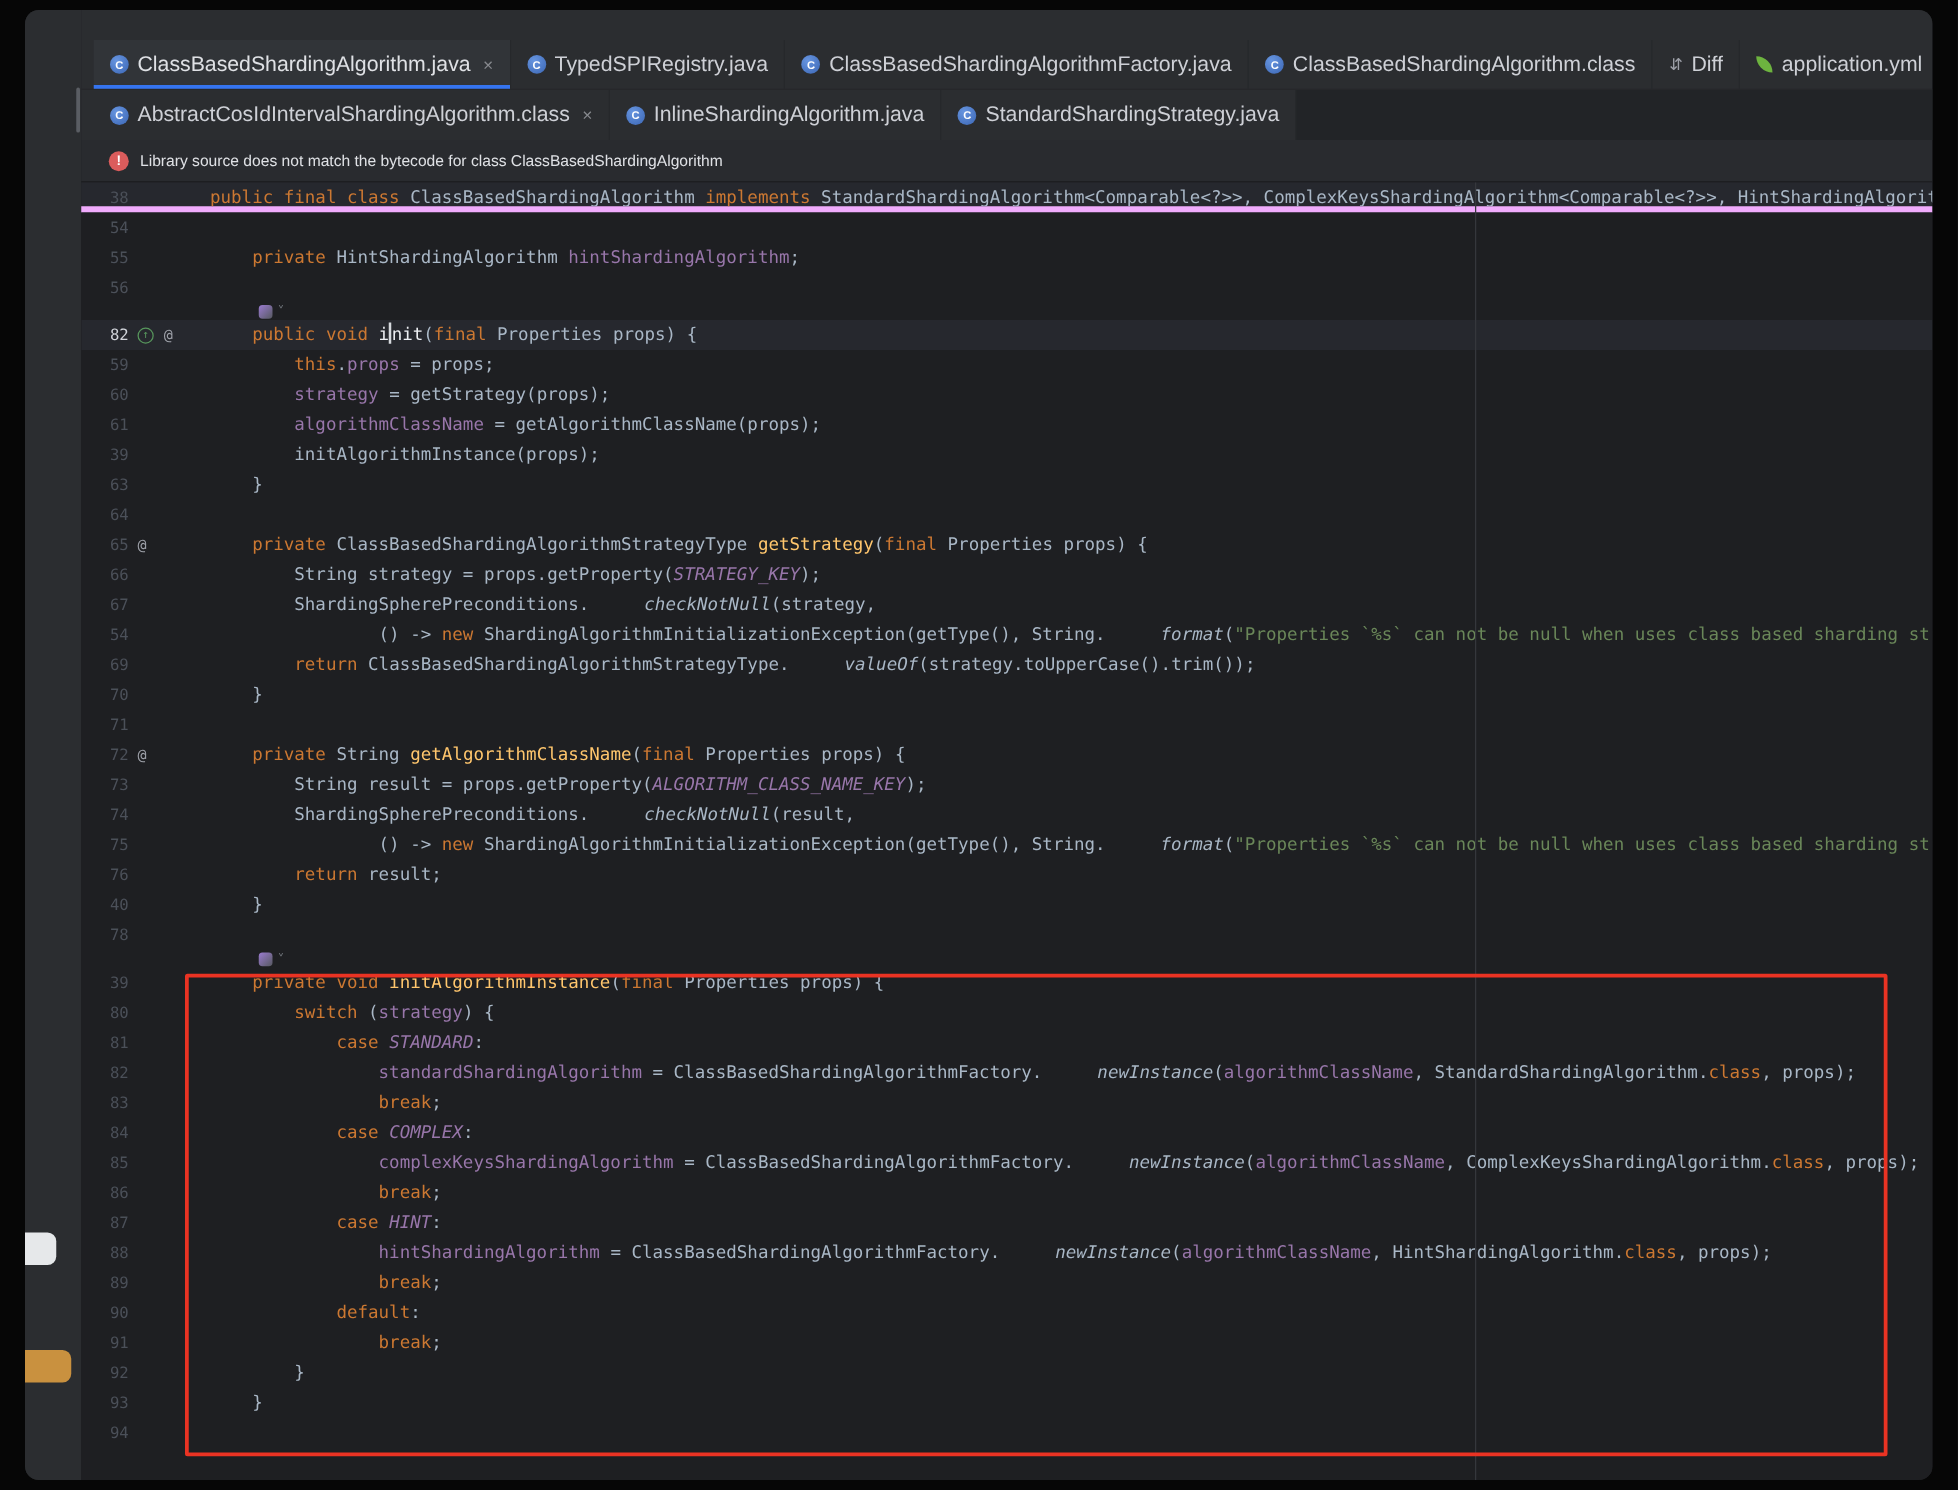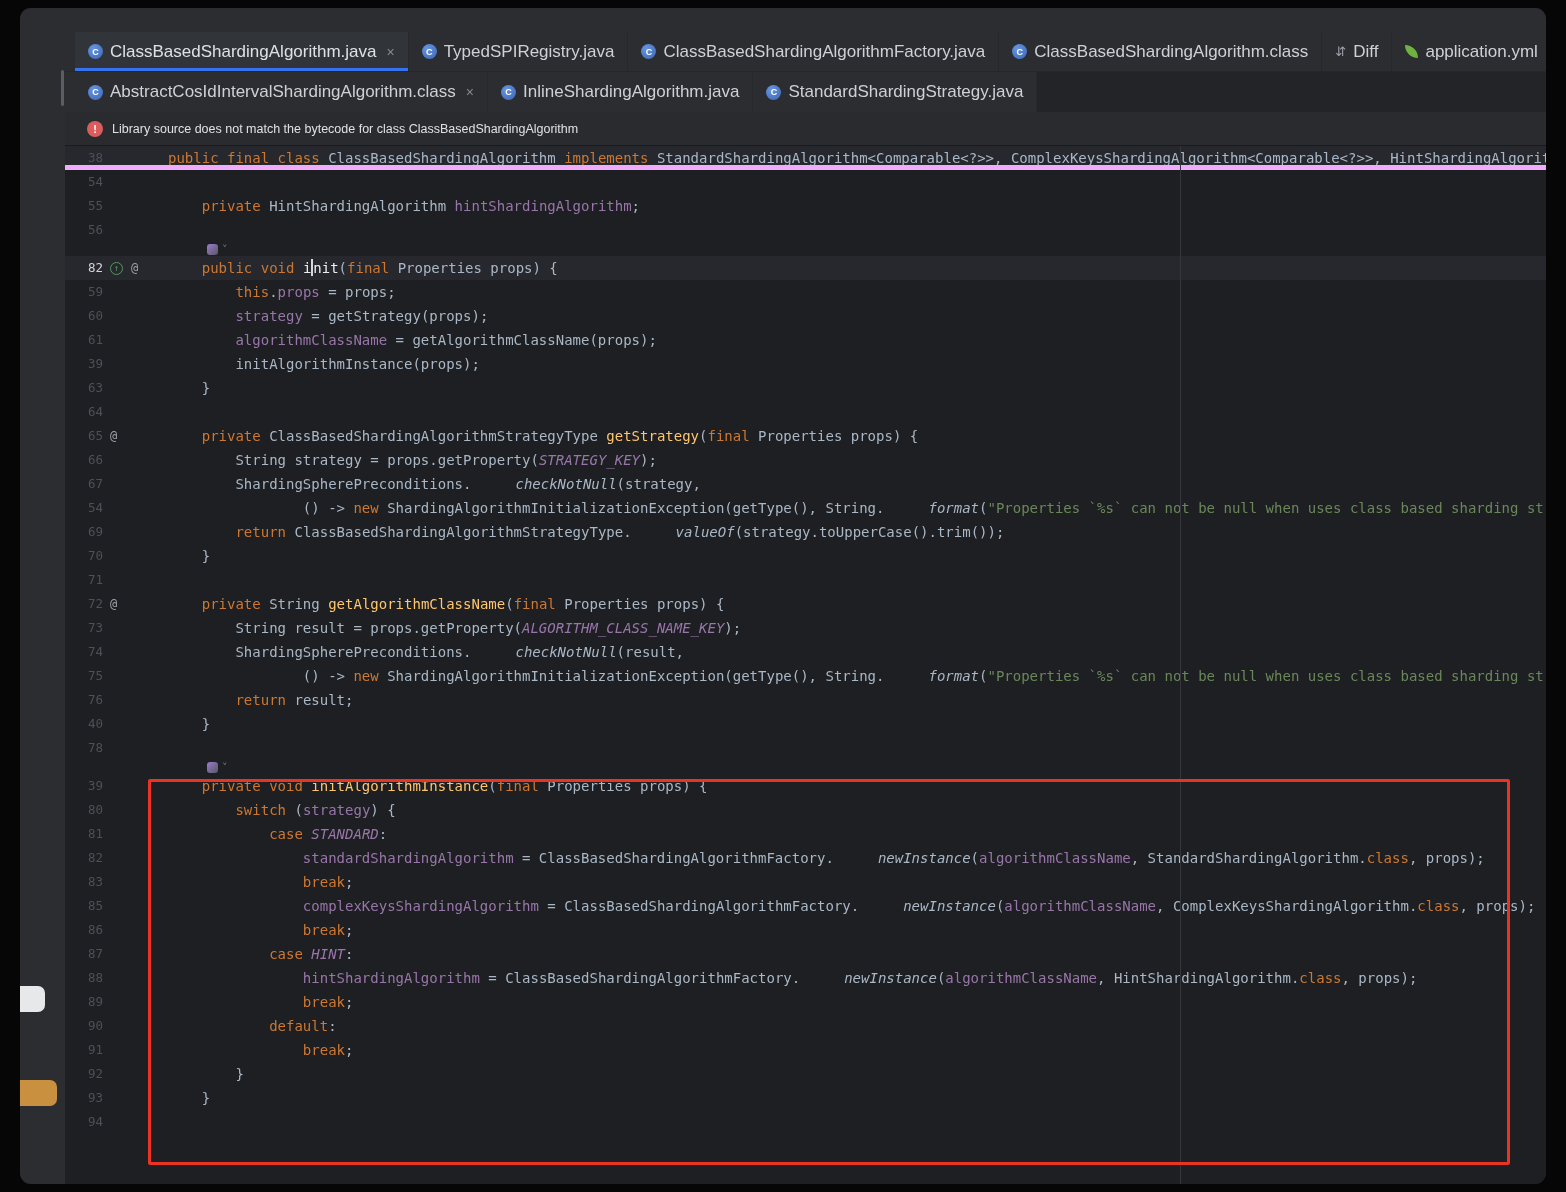--- a/index.html
+++ b/index.html
@@ -382,20 +382,27 @@
         </div>
         <div class="crow">
           <div class="gutter">
             <span class="lnum">83</span>
             <span class="gicons"></span>
           </div>
           <span class="code">                <span class="t-k">break</span><span class="t-d">;</span></span>
         </div>
         <div class="crow">
           <div class="gutter">
+            <span class="lnum">84</span>
+            <span class="gicons"></span>
+          </div>
+          <span class="code">            <span class="t-k">case </span><span class="t-c">COMPLEX</span><span class="t-d">:</span></span>
+        </div>
+        <div class="crow">
+          <div class="gutter">
             <span class="lnum">85</span>
             <span class="gicons"></span>
           </div>
           <span class="code">                <span class="t-f">complexKeysShardingAlgorithm</span><span class="t-d"> = ClassBasedShardingAlgorithmFactory.</span><span class="t-d t-i">newInstance</span><span class="t-d">(</span><span class="t-f">algorithmClassName</span><span class="t-d">, ComplexKeysShardingAlgorithm.</span><span class="t-k">class</span><span class="t-d">, props);</span></span>
         </div>
         <div class="crow">
           <div class="gutter">
             <span class="lnum">86</span>
             <span class="gicons"></span>
           </div>

